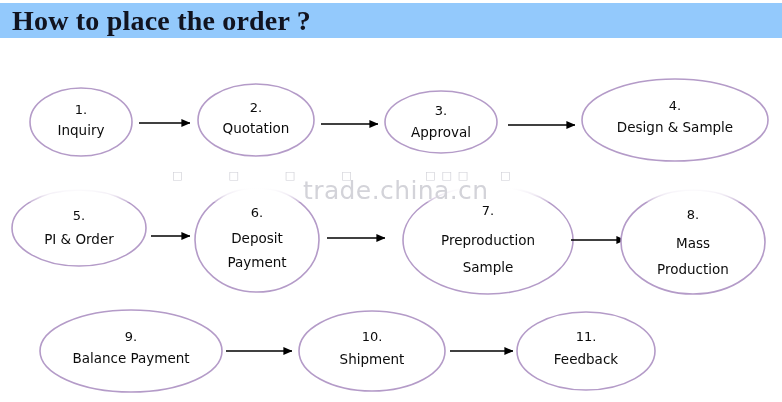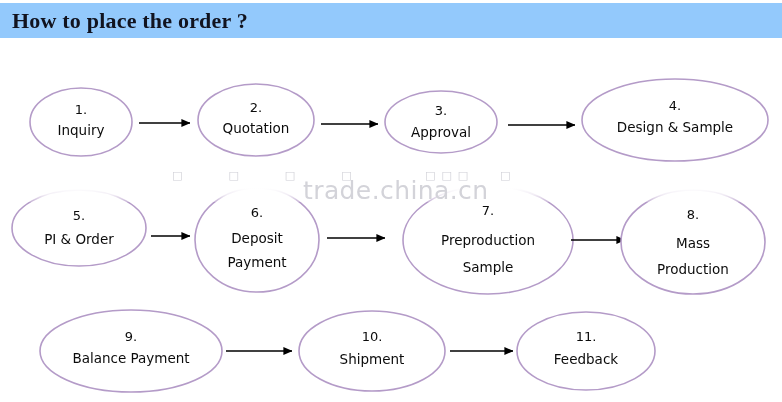--- a/index.html
+++ b/index.html
@@ -31,21 +31,21 @@
     width: 782px;
     height: 35px;
     background: #93c9fc;
   }
   .banner-title {
     position: absolute;
     left: 12px;
     top: 6px;
     font-family: "Liberation Serif", "DejaVu Serif", serif;
     font-weight: bold;
-    font-size: 22px;
+    font-size: 28px;
     line-height: 24px;
     color: #11131f;
     letter-spacing: 0.2px;
     white-space: nowrap;
   }
 
   
   #flow {
     position: absolute;
     left: 0;

